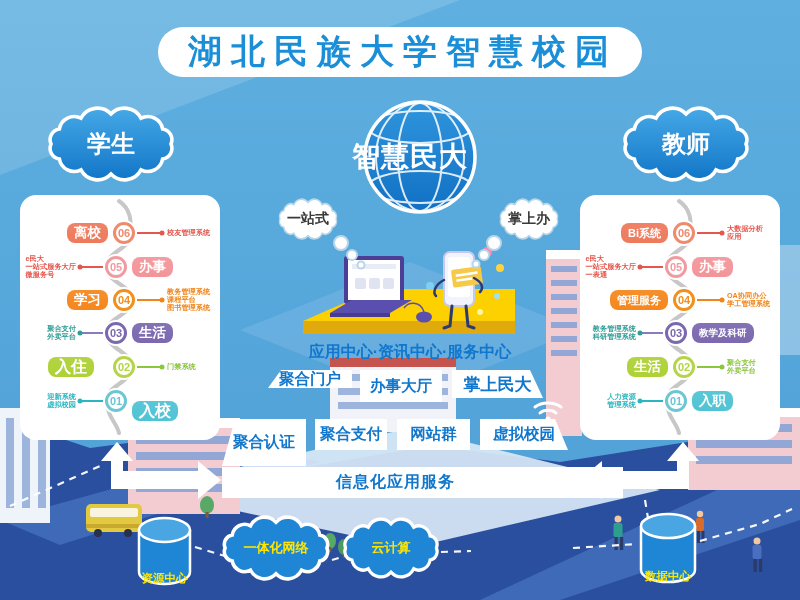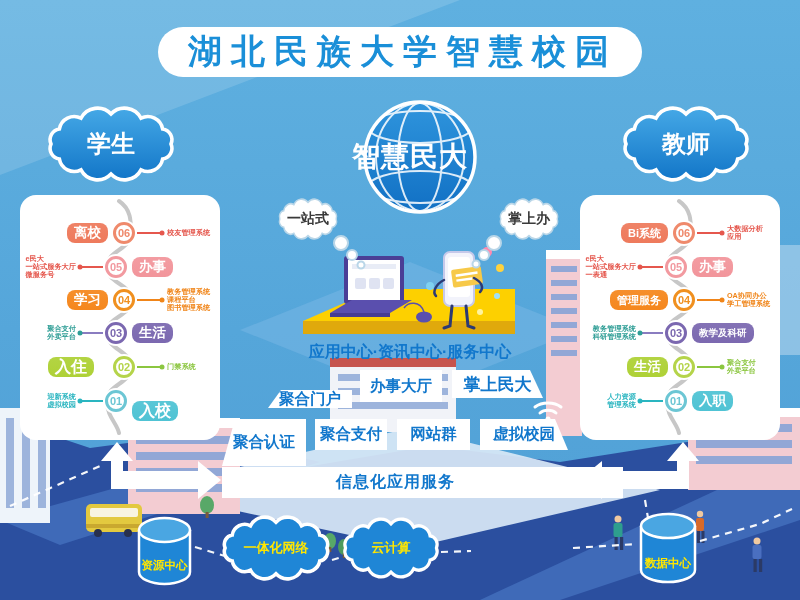--- a/index.html
+++ b/index.html
@@ -25,21 +25,21 @@
 .mline{position:absolute;height:2px;transform:translateY(-50%)}
 .mdot{position:absolute;width:5px;height:5px;border-radius:50%;transform:translate(-50%,-50%)}
 .mnote{position:absolute;font-size:8px;font-weight:bold;line-height:9px;white-space:nowrap}
 .mnote.nleft{transform:translateY(-50%) scale(0.9);transform-origin:100% 50%}
 .mnote.nright{transform:translateY(-50%) scale(0.9);transform-origin:0 50%}
 .caption{position:absolute;left:250px;top:342px;width:320px;text-align:center;font-size:16px;font-weight:bold;color:#1177cc;z-index:4}
 .btn{position:absolute;background:#fff;color:#1177cc;font-weight:bold;display:flex;align-items:center;justify-content:center;z-index:4}
 .bar{position:absolute;left:222px;top:467px;width:401px;height:31px;background:#fff;color:#1177cc;font-weight:bold;font-size:16px;display:flex;align-items:center;justify-content:center;z-index:4;letter-spacing:1px;padding-right:54px}
 .cyl{position:absolute;z-index:4;display:flex;align-items:flex-end;justify-content:center}
 .cyl svg{position:absolute;left:0;top:0;width:100%;height:100%;overflow:visible}
-.cyl .lbl{position:relative;color:#ffe600;font-weight:bold;font-size:11.5px;margin-bottom:13px}
+.cyl .lbl{position:relative;color:#ffe600;font-weight:bold;font-size:11.5px;}
 .bcloud .lbl{color:#ffe600;font-size:13px}
 </style>
 </head>
 <body>
 
 <div id="stage">
 
 <svg class="layer" width="800" height="600">
   <defs>
     <linearGradient id="cg1" x1="0" y1="0" x2="0" y2="1">
@@ -318,21 +318,21 @@
   <span class="lbl">资源中心</span>
 </div>
 <div class="cyl" style="left:639px;top:512px;width:58px;height:72px">
   <svg viewBox="0 0 58 72">
     <path d="M2,14 L2,58 A27,12 0 0 0 56,58 L56,14" fill="#1f86d6" stroke="#fff" stroke-width="2.5"></path>
     <ellipse cx="29" cy="14" rx="27" ry="12" fill="#4aa6e2" stroke="#fff" stroke-width="2.5"></ellipse>
   </svg>
   <span class="lbl">数据中心</span>
 </div>
 
-<div class="btn" style="left: 268px; top: 370px; width: 84px; height: 18px; font-size: 15.5px; clip-path: polygon(13px 0px, 100% 0px, 100% 100%, 0px 100%); margin-top: 20px;">聚合门户</div>
+<div class="btn" style="left: 268px; top: 370px; width: 84px; height: 18px; font-size: 15.5px; clip-path: polygon(13px 0px, 100% 0px, 100% 100%, 0px 100%);">聚合门户</div>
     <div class="btn" style="left: 360px; top: 370px; width: 82px; height: 32px; font-size: 15.5px;">办事大厅</div>
     <div class="btn" style="left: 452px; top: 370px; width: 91px; height: 28px; font-size: 17px; clip-path: polygon(0px 0px, calc(100% - 13px) 0px, 100% 100%, 0px 100%);">掌上民大</div>
     <div class="btn" style="left: 222px; top: 419px; width: 84px; height: 47px; font-size: 15.5px; clip-path: polygon(13px 0px, 100% 0px, 100% 100%, 0px 100%);">聚合认证</div>
     <div class="btn" style="left: 315px; top: 419px; width: 72px; height: 31px; font-size: 15.5px;">聚合支付</div>
     <div class="btn" style="left: 397px; top: 419px; width: 73px; height: 31px; font-size: 15.5px;">网站群</div>
     <div class="btn" style="left: 480px; top: 419px; width: 88px; height: 31px; font-size: 15.5px; clip-path: polygon(0px 0px, calc(100% - 13px) 0px, 100% 100%, 0px 100%);">虚拟校园</div>
     <div class="cloudbox bcloud" style="left: 220px; top: 517px; width: 112px; height: 62px;">
       <svg viewBox="0 0 220 120" preserveAspectRatio="none">
         <use href="#cloudp" fill="#1f86d6" stroke="#fff" stroke-width="7"></use>
       </svg>

